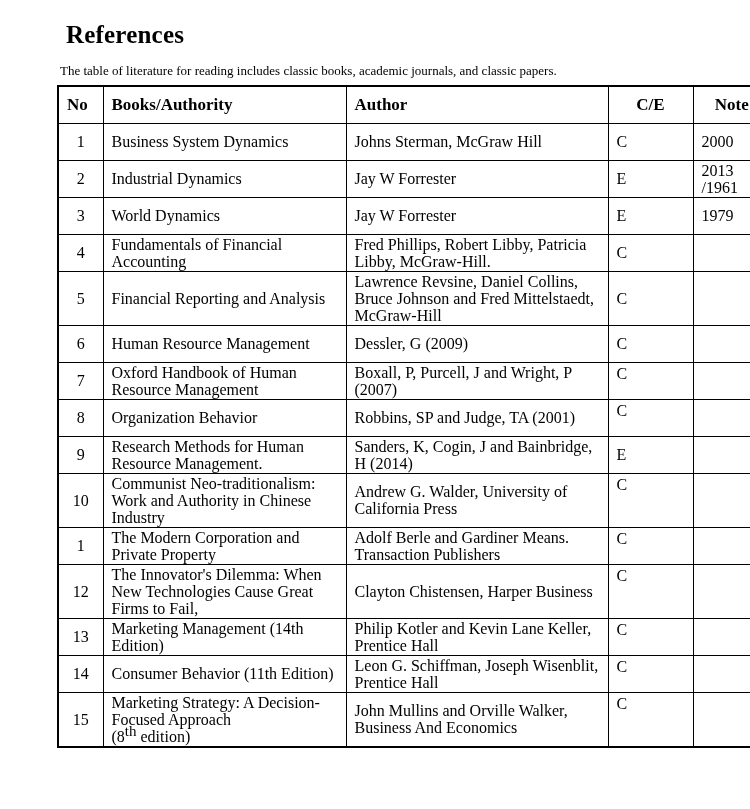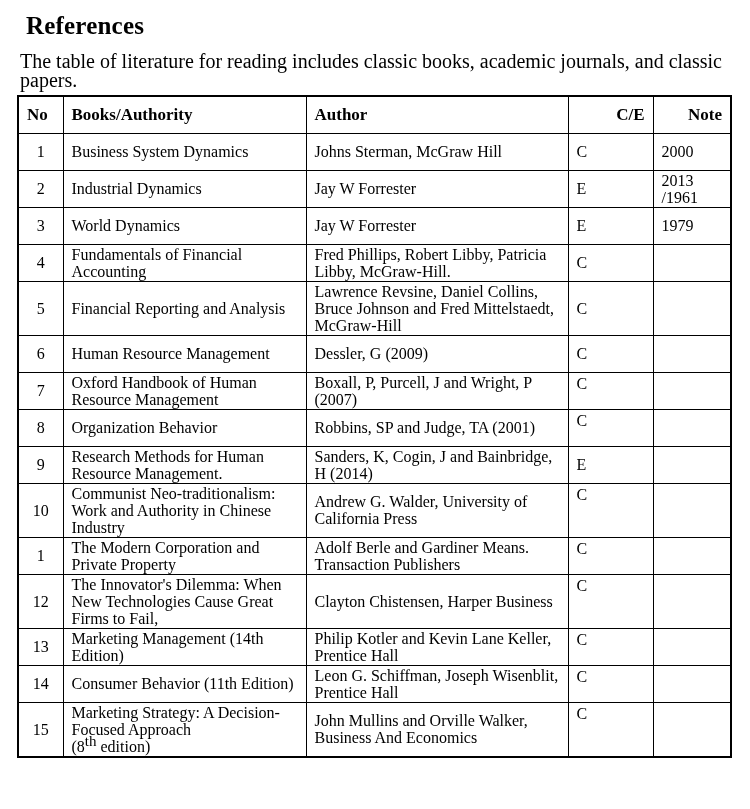--- a/index.html
+++ b/index.html
@@ -8,31 +8,32 @@
     margin: 0;
     padding: 0;
     background: #ffffff;
     width: 750px;
     height: 809px;
     overflow: hidden;
     font-family: "Liberation Serif", serif;
     color: #000000;
   }
   .page {
-    padding: 13px 18px 0 17px;
+    padding: 22px 18px 0 17px;
+    margin-left: 40px;
   }
   h1.title {
     font-size: 25px;
     line-height: 26px;
     font-weight: bold;
     margin: 0 0 13px 9px;
     letter-spacing: 0.2px;
   }
   p.intro {
-    font-size: 20px;
+    font-size: 13px;
     line-height: 19px;
     margin: 0 0 5px 3px;
   }
   table.refs {
     border-collapse: collapse;
     table-layout: fixed;
     width: 713px;
     border: 2px solid #000;
   }
   .refs th, .refs td {
@@ -48,21 +49,21 @@
   .refs thead th {
     font-weight: bold;
     font-size: 17px;
   }
   col.w-no     { width: 45px; }
   col.w-book   { width: 243px; }
   col.w-author { width: 262px; }
   col.w-ce     { width: 85px; }
   col.w-note   { width: 78px; }
   th.th-center { text-align: left; }
-  th.th-left   { text-align: right; }
+  th.th-left   { text-align: center; }
   td.c-no      { text-align: center; }
   td.c-book, td.c-author, td.c-ce, td.c-note { text-align: left; }
   td.v-top     { vertical-align: top; padding-top: 2px; }
   .refs sup {
     font-size: 15px;
     line-height: 0;
     vertical-align: super;
   }
 </style>
 </head>

